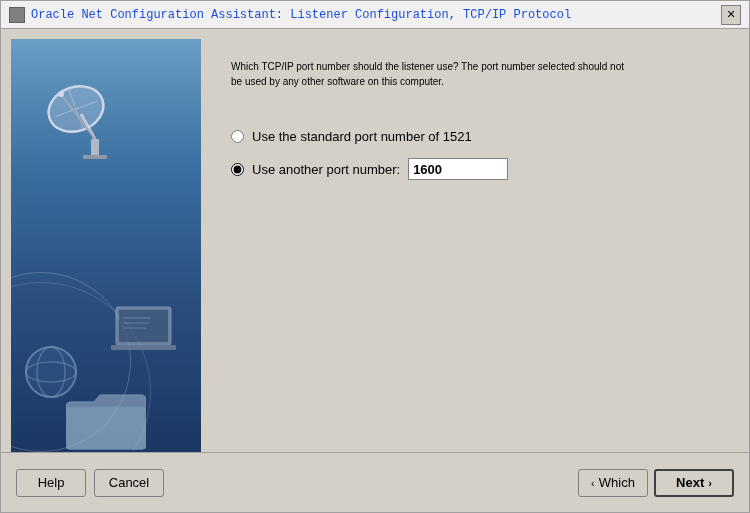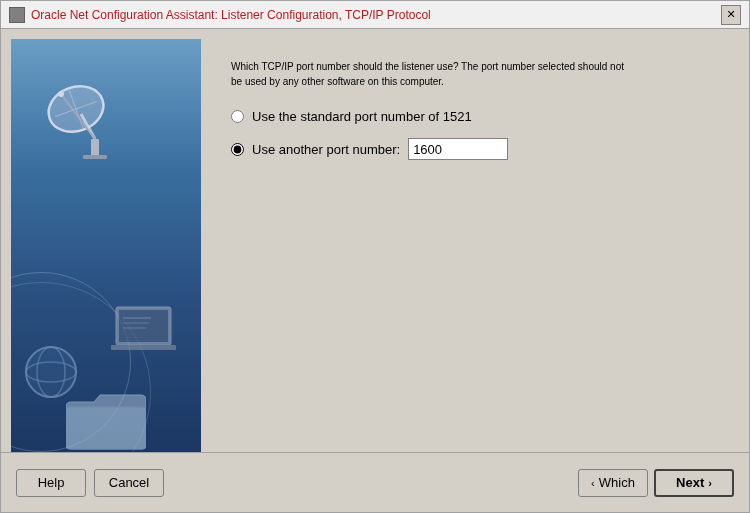--- a/index.html
+++ b/index.html
@@ -41,22 +41,23 @@
     .title-bar-icon {
       width: 16px;
       height: 16px;
       background: #808080;
       border: 1px solid #606060;
       flex-shrink: 0;
     }
 
     .title-bar-text {
       font-size: 12px;
-      color: #b91c1c;
+      color: #1d4ed8;
       font-weight: normal;
+      font-family: Liberation Mono, monospace;
     }
 
     .close-btn {
       width: 20px;
       height: 20px;
       background: #d4d0c8;
       border: 1px solid #808080;
       display: flex;
       align-items: center;
       justify-content: center;
@@ -157,20 +158,21 @@
       font-size: 10px;
       color: #000;
       line-height: 1.5;
       max-width: 400px;
     }
 
     .radio-group {
       display: flex;
       flex-direction: column;
       gap: 14px;
+      margin-top: 20px;
     }
 
     .radio-item {
       display: flex;
       align-items: center;
       gap: 8px;
     }
 
     .radio-item input[type="radio"] {
       margin: 0;
@@ -184,20 +186,21 @@
     }
 
     .port-input {
       width: 100px;
       height: 22px;
       border: 1px solid #808080;
       background: #fff;
       padding: 0 4px;
       font-size: 13px;
       font-family: inherit;
+      font-weight: bold;
     }
 
     .footer {
       height: 60px;
       border-top: 1px solid #a0a0a0;
       display: flex;
       align-items: center;
       padding: 0 15px;
       justify-content: space-between;
       flex-shrink: 0;

